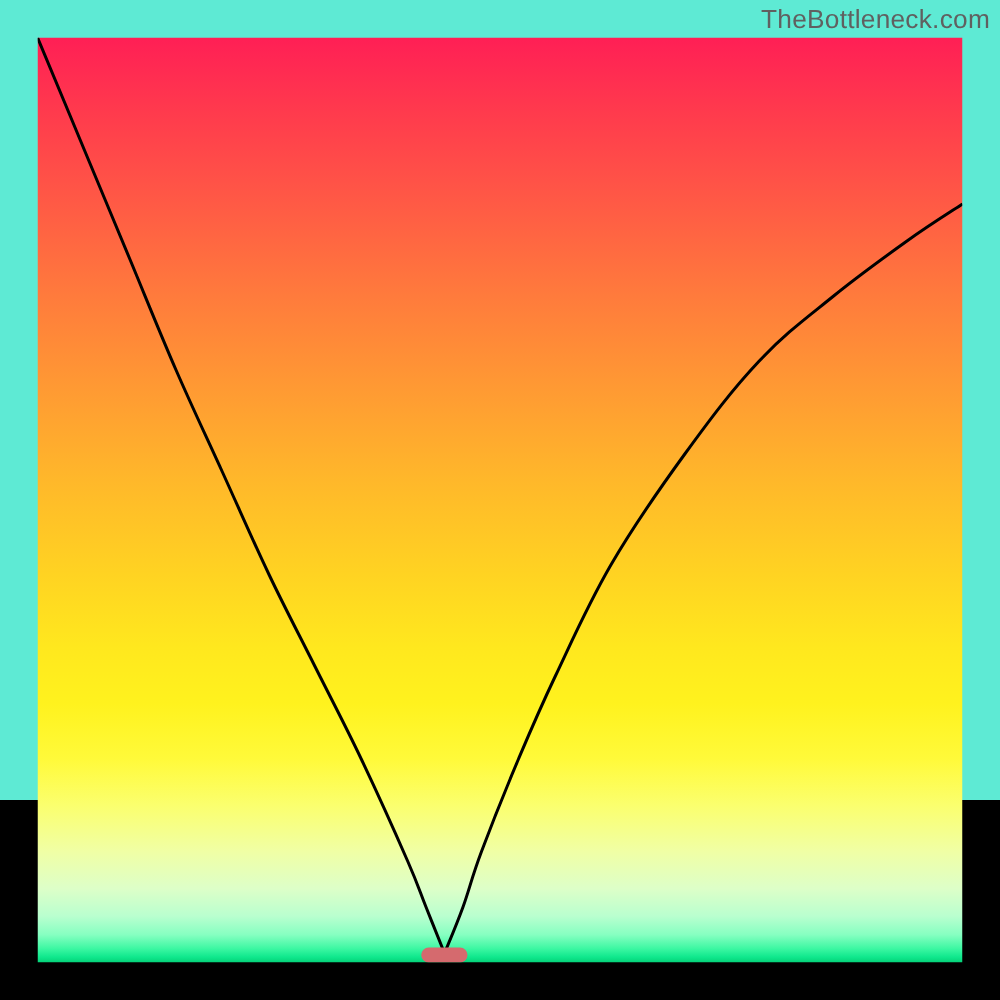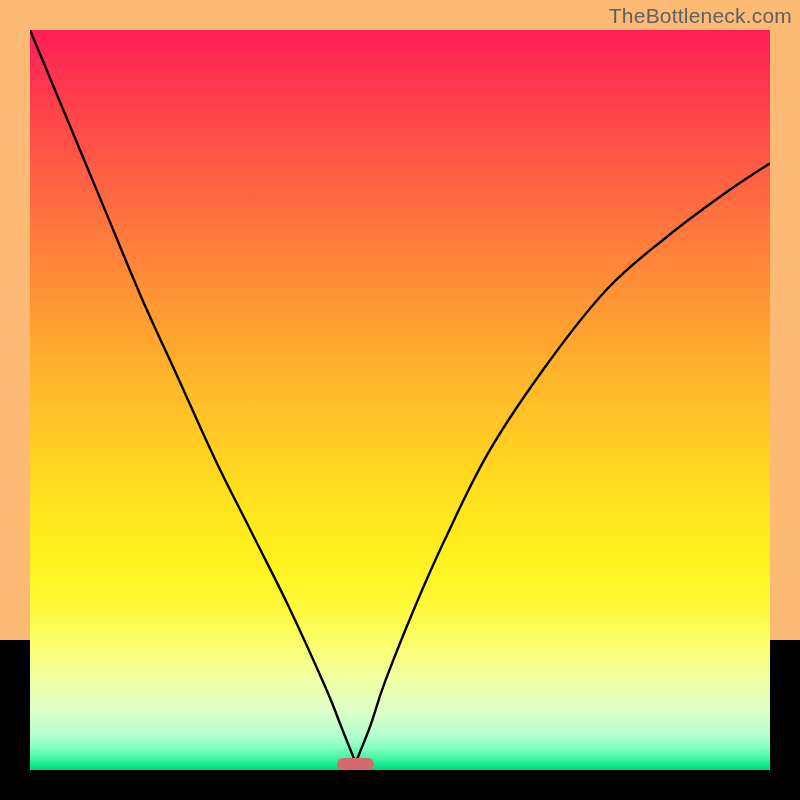--- a/index.html
+++ b/index.html
@@ -8,21 +8,21 @@
     width: 800px;
     height: 800px;
     overflow: hidden;
     background: #000;
     font-family: Arial, Helvetica, sans-serif;
   }
   .frame {
     position: relative;
     width: 800px;
     height: 640px;
-    background: #fdba74;
+    background: #5eead4;
   }
   .watermark {
     position: absolute;
     top: 4px;
     right: 8px;
     color: #606060;
     font-size: 21px;
     font-weight: 500;
     letter-spacing: 0.2px;
     z-index: 20;

